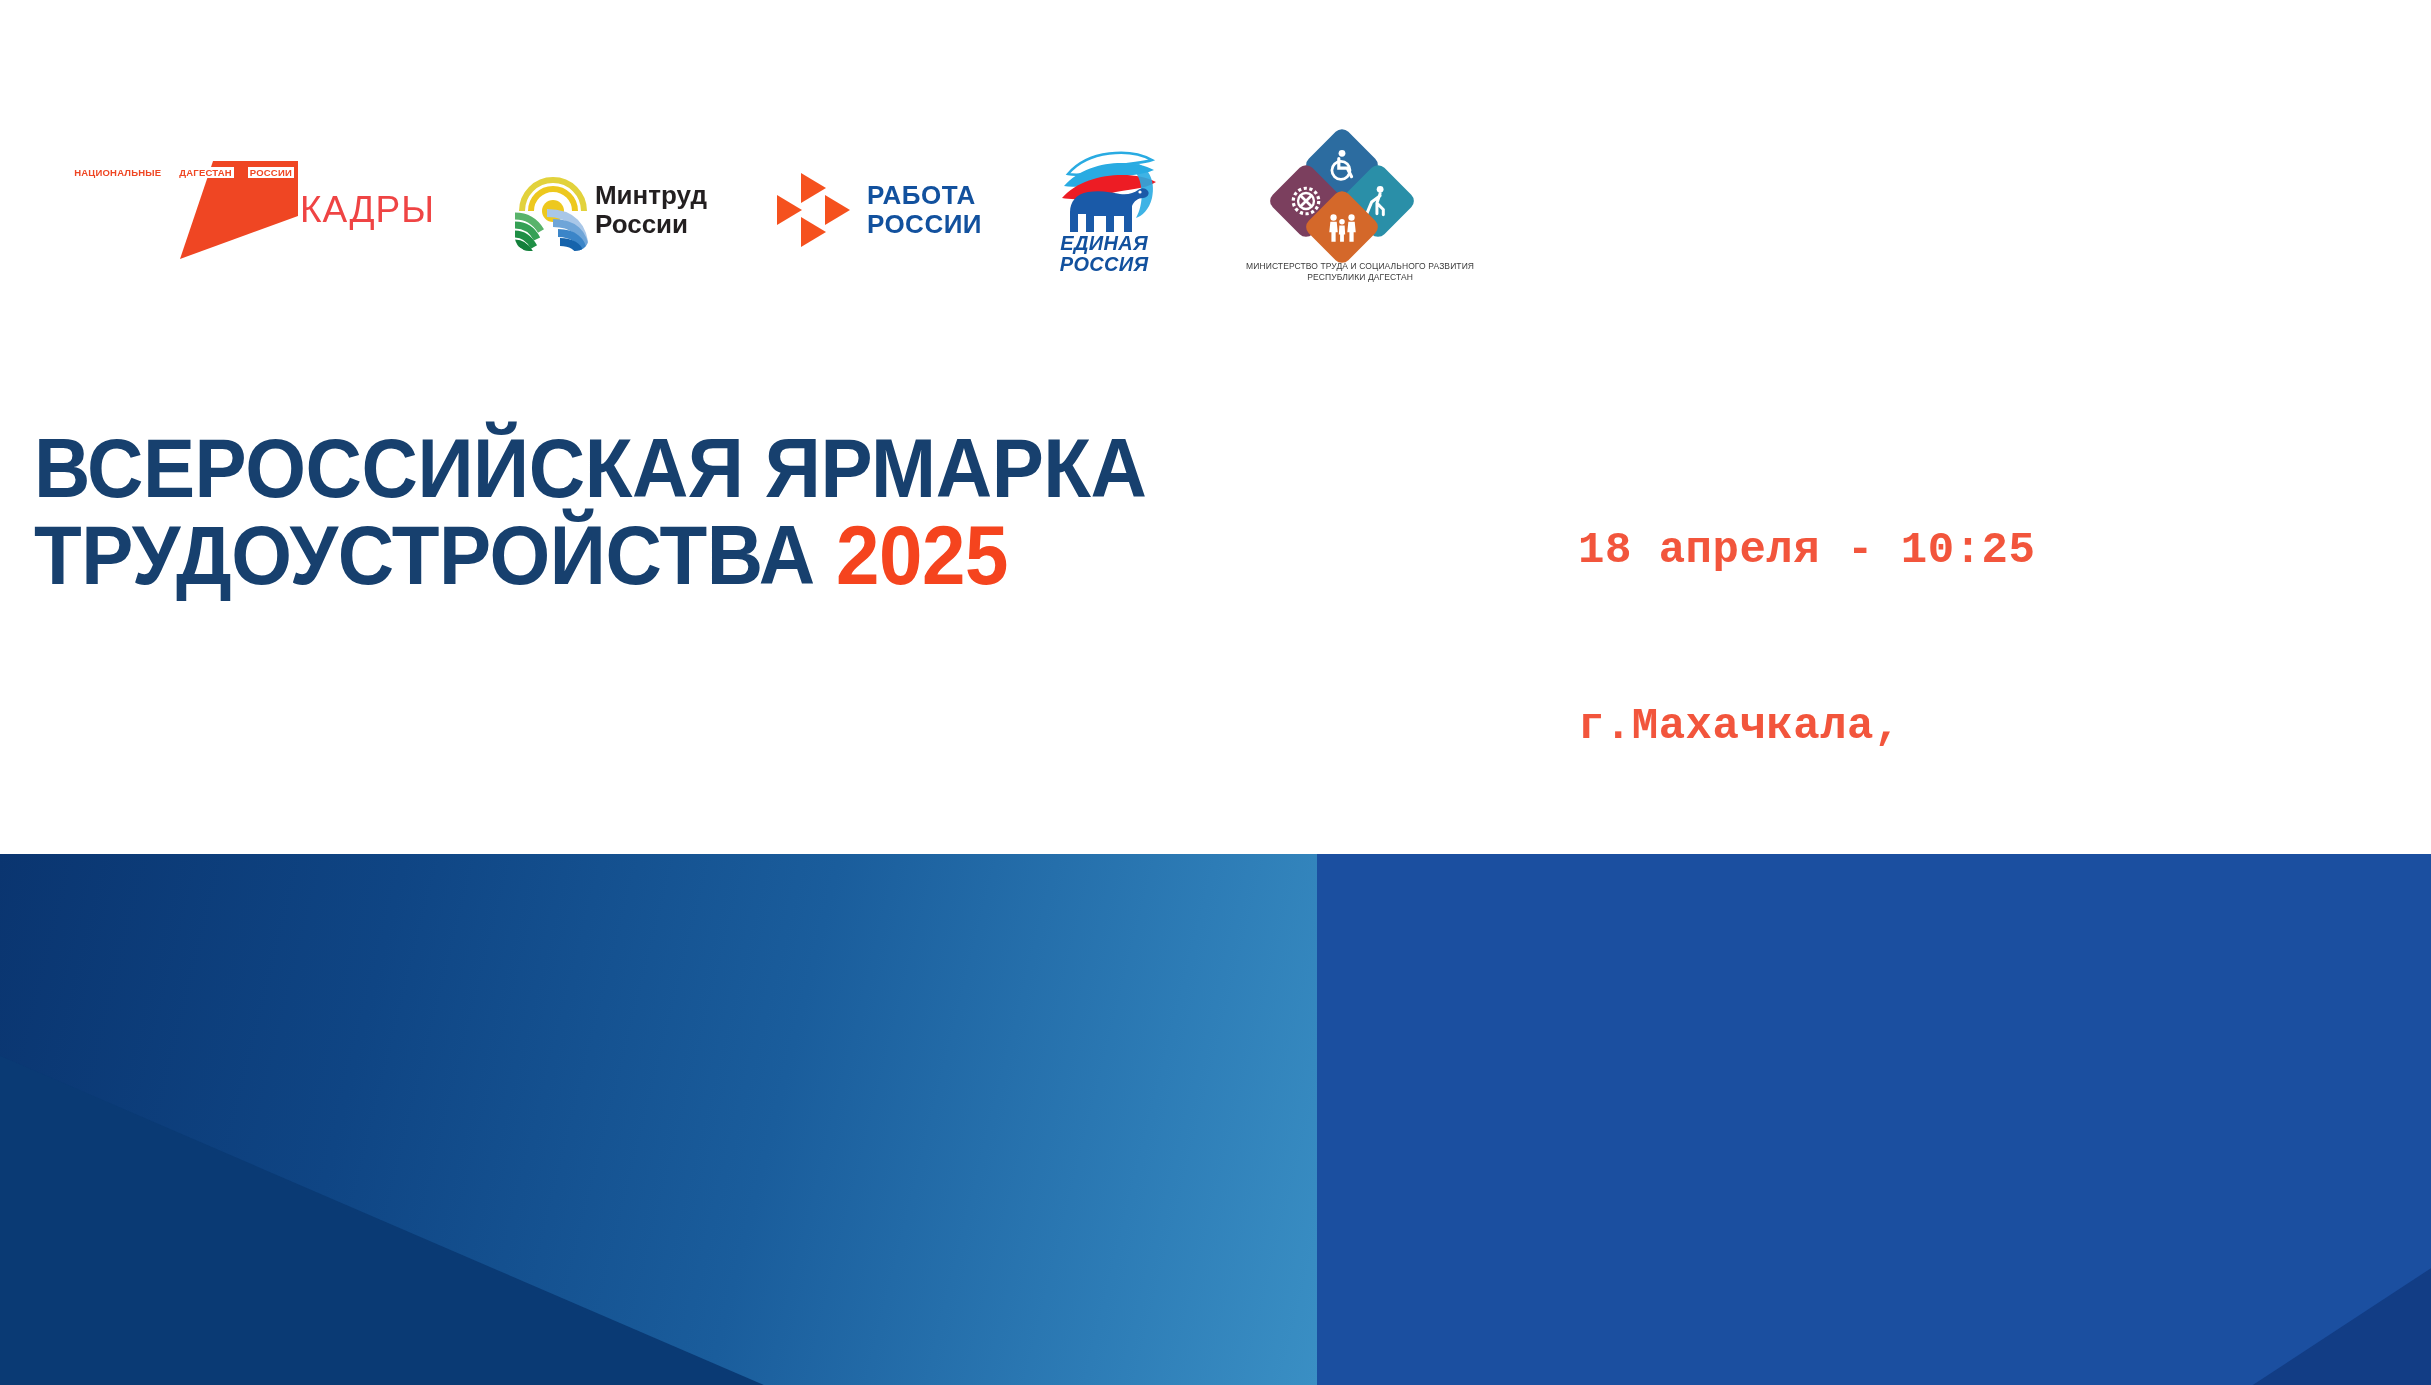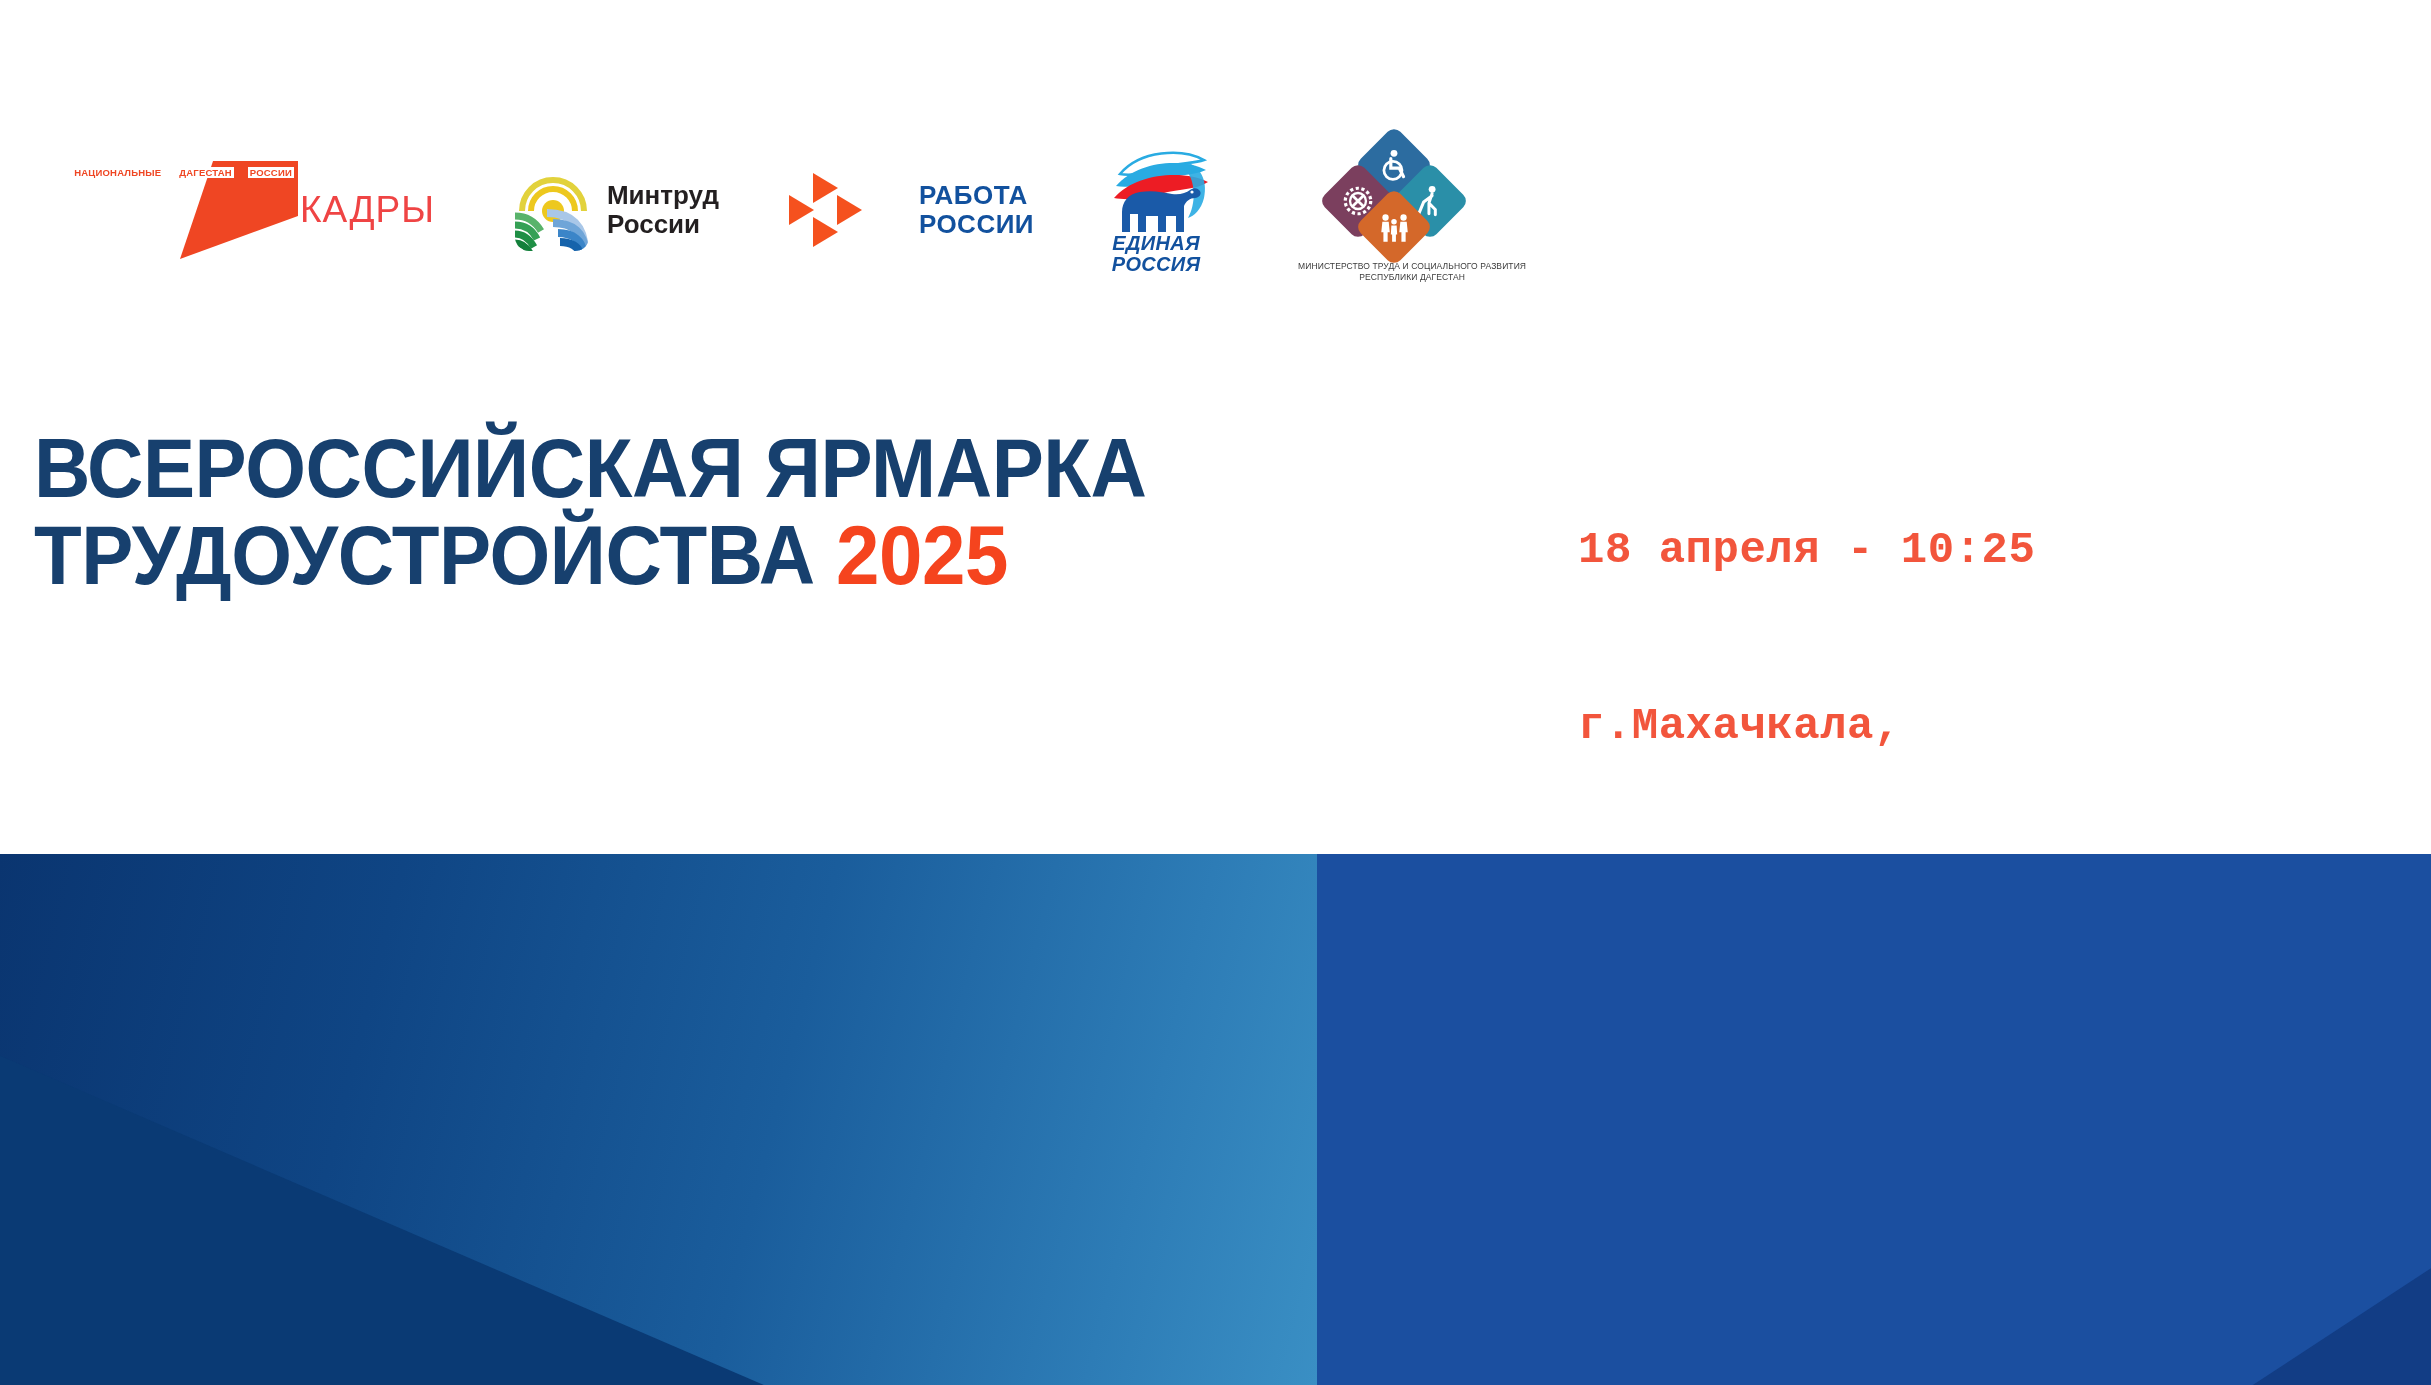--- a/index.html
+++ b/index.html
@@ -42,24 +42,24 @@
     color:#ef4444;font-size:37px;font-weight:normal;letter-spacing:1px;
     margin-left:2px;
   }
 
   
   .logo-mintrud{margin-left:78px;}
   .mintrud-mark{
     position:relative;width:78px;height:86px;border-radius:14px;overflow:hidden;
     background:#ffffff;
   }
-  .mintrud-txt{margin-left:16px;color:#231f20;font-size:26px;font-weight:bold;line-height:1.12;}
-
-  
-  .logo-rabota{margin-left:70px;gap:40px;}
+  .mintrud-txt{margin-left:4px;color:#231f20;font-size:26px;font-weight:bold;line-height:1.12;}
+
+  
+  .logo-rabota{margin-left:70px;}
   .rabota-mark{position:relative;width:74px;height:74px;}
   .rabota-mark i{
     position:absolute;width:0;height:0;
     border-top:15px solid transparent;border-bottom:15px solid transparent;
     border-left:25px solid #f5511e;
   }
   .rabota-txt{margin-left:16px;color:#12519e;font-size:26px;font-weight:bold;line-height:1.12;letter-spacing:.5px;}
 
   
   .logo-er{margin-left:66px;}

